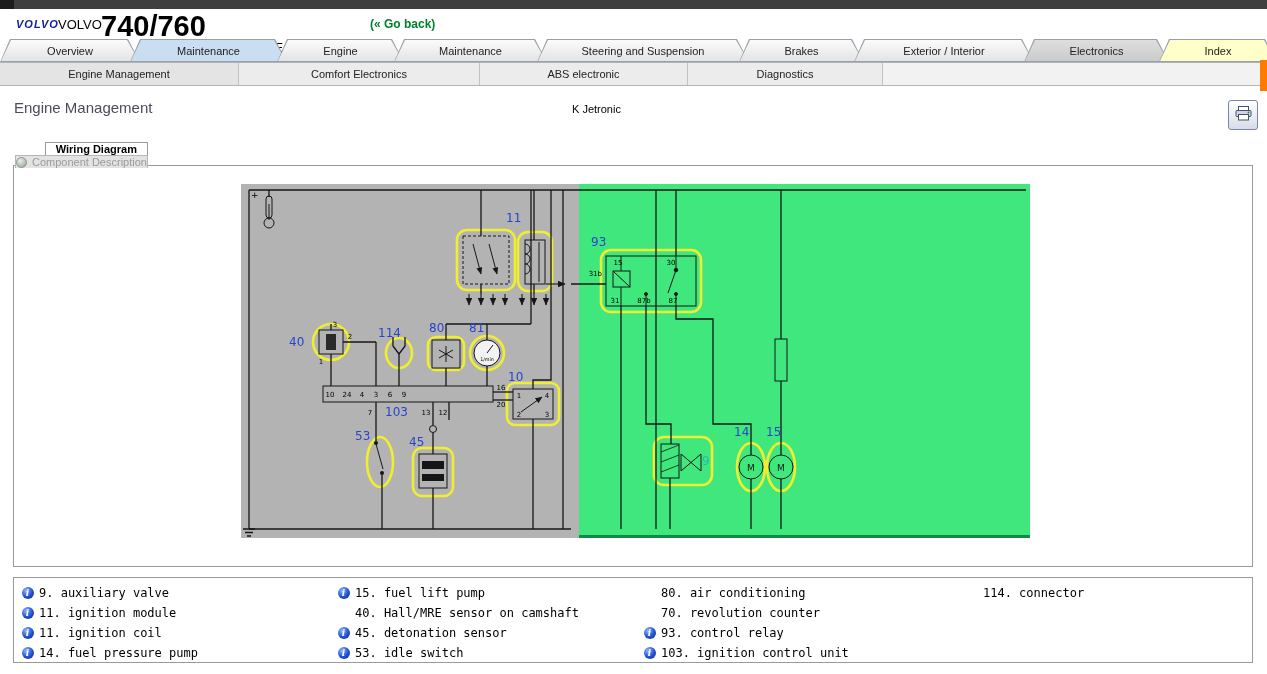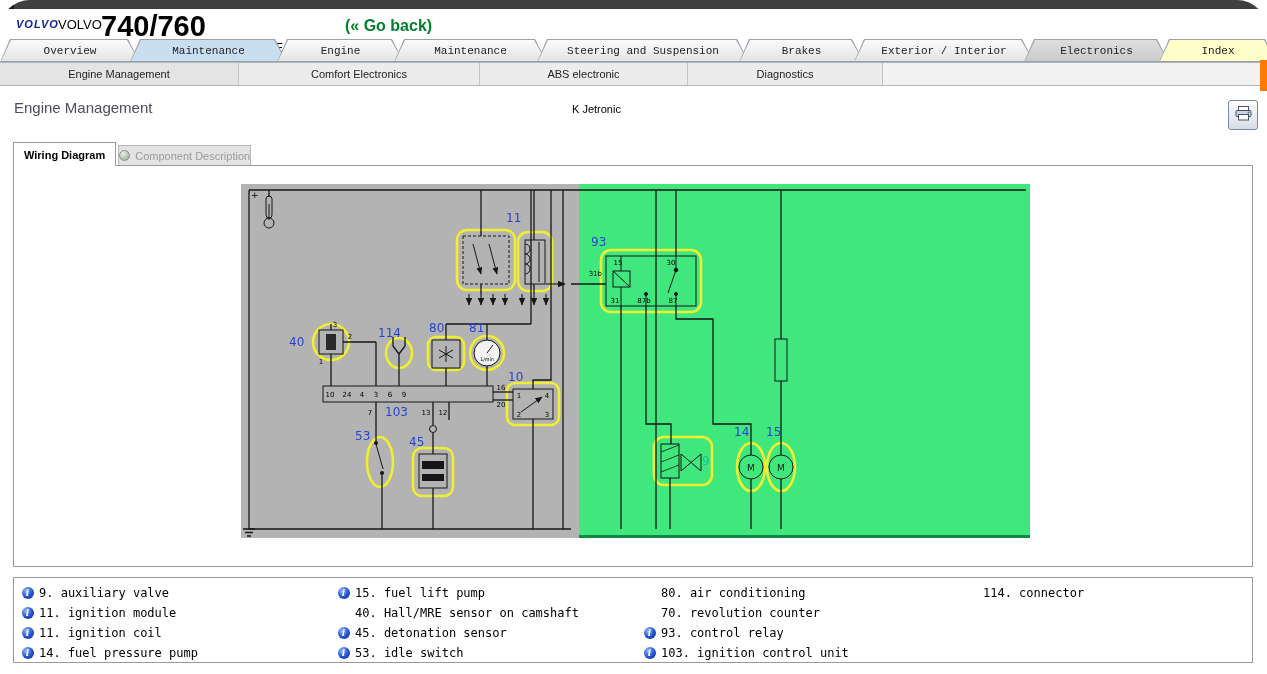--- a/index.html
+++ b/index.html
@@ -1,30 +1,30 @@
 <!DOCTYPE html>
 <html><head>
 <meta charset="utf-8">
 <style>
   html,body{margin:0;padding:0;background:#fff;}
   .screen{position:relative;width:1267px;height:674px;background:#fff;overflow:hidden;
-          font-family:"Liberation Sans",sans-serif;border-radius:30px;}
+          font-family:"Liberation Sans",sans-serif;}
   
   .titlebar{position:absolute;top:0;left:0;width:1267px;height:9px;background:#3f3f3f;}
   .tb-seg{position:absolute;left:0;top:0;width:14px;height:9px;background:#1c1c1c;}
   
   .header{position:absolute;top:9px;left:0;width:1267px;height:30px;background:#fff;}
   .logo{position:absolute;left:16px;top:9px;color:#13239c;font-weight:bold;font-style:italic;
         font-size:11px;letter-spacing:1px;}
   .brand{position:absolute;left:58px;top:8px;font-size:13px;color:#000;}
   .model{position:absolute;left:101px;top:1px;font-size:29px;font-weight:bold;color:#000;}
   .variant{position:absolute;left:187px;top:8px;font-size:13px;color:#000;margin-top:23px;}
-  .goback{position:absolute;left:345px;top:8px;font-size:16px;font-weight:bold;color:#00812c;cursor:pointer;}
-  
-  .tabrow1{position:absolute;top:39px;left:0;width:1267px;height:35px;display:flex;font-family:Liberation Mono, monospace;}
+  .goback{position:absolute;left:370px;top:8px;font-size:12px;font-weight:bold;color:#00812c;cursor:pointer;}
+  
+  .tabrow1{position:absolute;top:39px;left:0;width:1267px;height:35px;display:flex;}
   .tab{position:relative;height:23px;margin-right:-10px;}
   .tab .bd{position:absolute;inset:0;background:#98a0a8;
            clip-path:polygon(10px 0,calc(100% - 12px) 0,100% 100%,0 100%);}
   .tab .in{position:absolute;inset:1px;background:linear-gradient(#fbfbfb,#e4e4e4);
            clip-path:polygon(10px 0,calc(100% - 12px) 0,100% 100%,0 100%);
            display:flex;align-items:center;justify-content:center;font-size:11px;color:#222;}
   .tab.sel .in{background:#cadef2;}
   .tab.press .in{background:linear-gradient(#dedede,#cbcbcb);}
   .tab.idx .in{background:#ffffc9;}
   
@@ -35,21 +35,21 @@
   .stab.active{background:#e4e4e4;}
   .stab-fill{flex:1;background:#f2f2f2;}
   .orange{position:absolute;right:0;top:60px;width:7px;height:31px;background:#ff7a00;}
   
   .pagetitle{position:absolute;left:14px;top:99px;font-size:15px;color:#4c4c5e;}
   .system{position:absolute;left:572px;top:103px;font-size:11px;color:#000;}
   .printbtn{position:absolute;right:9px;top:100px;width:28px;height:28px;border:1px solid #7a86a8;
             border-radius:3px;background:linear-gradient(#ffffff,#d7dce8);display:flex;
             align-items:center;justify-content:center;cursor:pointer;}
   
-  .viewtabs{position:absolute;left:13px;top:142px;height:24px;display:flex;align-items:flex-end;z-index:5;}
+  .viewtabs{position:absolute;left:13px;top:142px;height:24px;display:flex;align-items:flex-end;z-index:5;flex-direction:column;}
   .vtab1{height:24px;background:#fff;border:1px solid #9a9a9a;border-bottom:none;
          font-size:11px;font-weight:bold;color:#000;padding:0 10px;display:flex;align-items:center;
          position:relative;z-index:3;box-sizing:border-box;cursor:pointer;}
   .vtab2{height:20px;background:#e3e3e3;border:1px solid #b6b6b6;border-bottom:none;color:#9b9b9b;
          font-size:11px;padding:0 0;display:flex;align-items:center;gap:5px;margin-left:2px;
          margin-bottom:1px;box-sizing:border-box;}
   .dot{width:9px;height:9px;border-radius:50%;border:1px solid #8a948a;
        background:radial-gradient(circle at 35% 30%, #e8eee8, #96a096);}
   
   .panel{position:absolute;left:13px;top:165px;width:1240px;height:402px;border:1px solid #9a9a9a;

